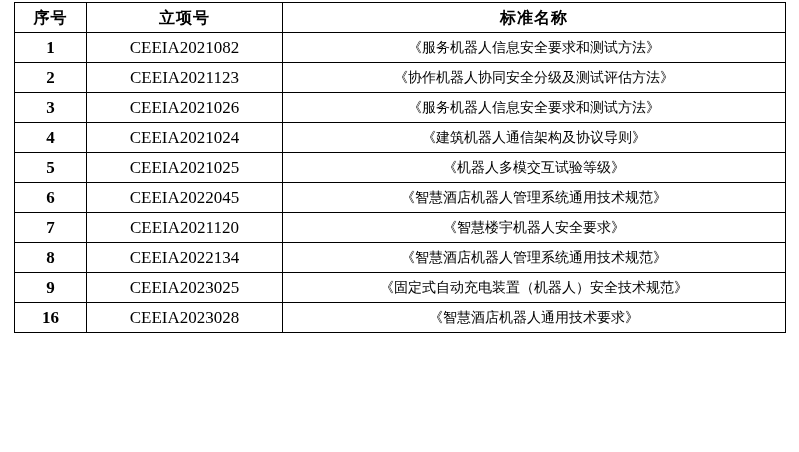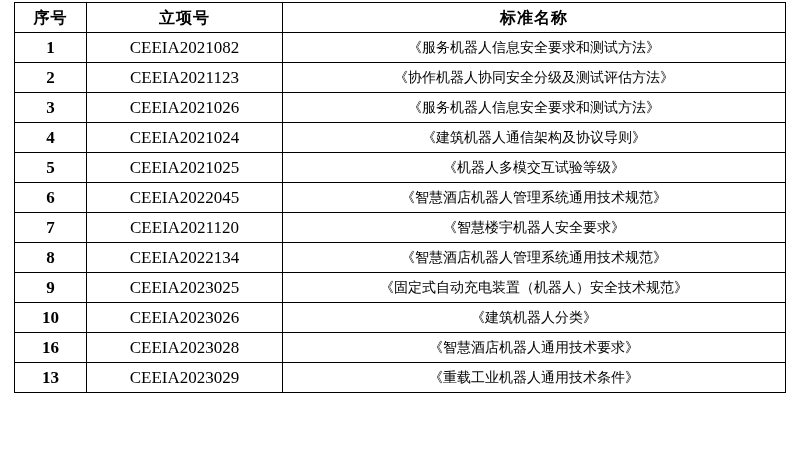--- a/index.html
+++ b/index.html
@@ -118,30 +118,20 @@
         <td class="idx">8</td>
         <td class="code">CEEIA2022134</td>
         <td class="name">《智慧酒店机器人管理系统通用技术规范》</td>
       </tr>
       <tr>
         <td class="idx">9</td>
         <td class="code">CEEIA2023025</td>
         <td class="name">《固定式自动充电装置（机器人）安全技术规范》</td>
       </tr>
       <tr>
-        <td class="idx">10</td>
-        <td class="code">CEEIA2023026</td>
-        <td class="name">《建筑机器人分类》</td>
-      </tr>
-      <tr>
         <td class="idx">16</td>
         <td class="code">CEEIA2023028</td>
         <td class="name">《智慧酒店机器人通用技术要求》</td>
-      </tr>
-      <tr>
-        <td class="idx">13</td>
-        <td class="code">CEEIA2023029</td>
-        <td class="name">《重载工业机器人通用技术条件》</td>
       </tr>
 
     </tbody>
   </table>
 </div>
 
 </body></html>

